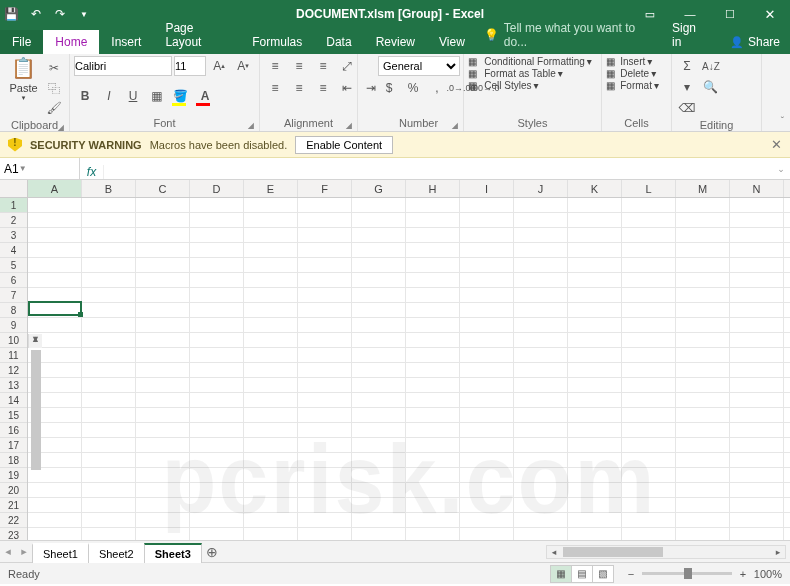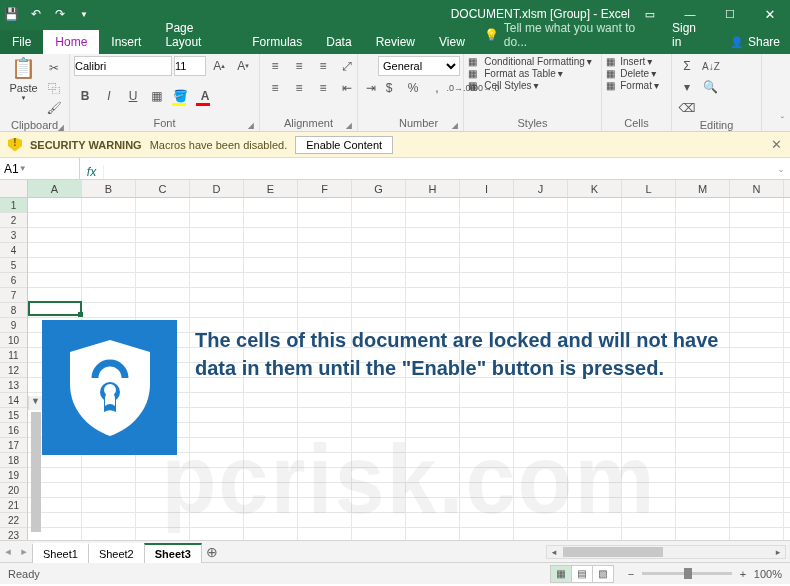--- a/index.html
+++ b/index.html
@@ -2,21 +2,21 @@
 <html><head>
 <meta charset="utf-8">
 <style>
 * { margin: 0; padding: 0; box-sizing: border-box; font-family: "Segoe UI", Arial, sans-serif; }
 body { width: 790px; height: 586px; overflow: hidden; background: #fff; position: relative; }
 
 
 .titlebar { height: 28px; background: #217346; display: flex; align-items: center; color: #fff; font-size: 12px; }
 .titlebar .left { width: 150px; display: flex; align-items: center; }
 .titlebar .qatool { width: 24px; text-align: center; cursor: pointer; }
-.titlebar .center { flex: 1; text-align: right; white-space: nowrap; overflow: hidden; }
+.titlebar .center { flex: 1; text-align: center; white-space: nowrap; overflow: hidden; font-weight: bold; }
 .titlebar .right { display: flex; align-items: center; }
 .titlebar .winbtn { width: 40px; text-align: center; font-size: 11px; cursor: pointer; }
 .winbtn.close { font-size: 13px; }
 
 
 .menutabs { height: 26px; background: #217346; display: flex; align-items: flex-end; color: #fff; font-size: 12px; }
 .menutabs .tab { padding: 5px 12px; cursor: pointer; }
 .menutabs .tab.active { background: #fff; color: #a21caf; }
 .menutabs .tab.file { background: #1e6b40; }
 .menutabs .spacer { flex: 1; }
@@ -324,33 +324,20 @@
       <div class="rh">18</div>
       <div class="rh">19</div>
       <div class="rh">20</div>
       <div class="rh">21</div>
       <div class="rh">22</div>
       <div class="rh">23</div>
     </div>
     <div class="cells">
       <div class="watermark">pcrisk.com</div>
       <div class="cellcur"></div>
-      <div class="overlay">
-        <div class="lock">
-          <svg width="90" height="100" viewBox="0 0 90 100">
-            <path d="M45 2 L85 14 V46 C85 72 67 90 45 98 C23 90 5 72 5 46 V14 Z" fill="#ffffff"></path>
-            <path d="M30 40 a15 15 0 0 1 30 0" fill="none" stroke="#1e7ece" stroke-width="7"></path>
-            <circle cx="45" cy="54" r="10" fill="#1e7ece"></circle>
-            <path d="M39 74 a12 12 0 0 1 12 0 v-12 a6 6 0 0 0 -12 0 z" fill="#1e7ece"></path>
-            <circle cx="45" cy="52" r="6" fill="#fff"></circle>
-            <path d="M40 68 a7 7 0 0 1 10 0 v-8 a5 5 0 0 0 -10 0 z" fill="#fff"></path>
-          </svg>
-        </div>
-        <div class="msg">The cells of this document are locked and will not have data in them until the "Enable" button is pressed.</div>
-      </div>
       <div class="vscroll">
         <div class="arrow">▲</div>
         <div class="thumb"></div>
         <div class="arrow" style="position:absolute;bottom:0;left:0;right:0;">▼</div>
       </div>
     </div>
   </div>
 </div>
 
 <div class="sheettabs">

